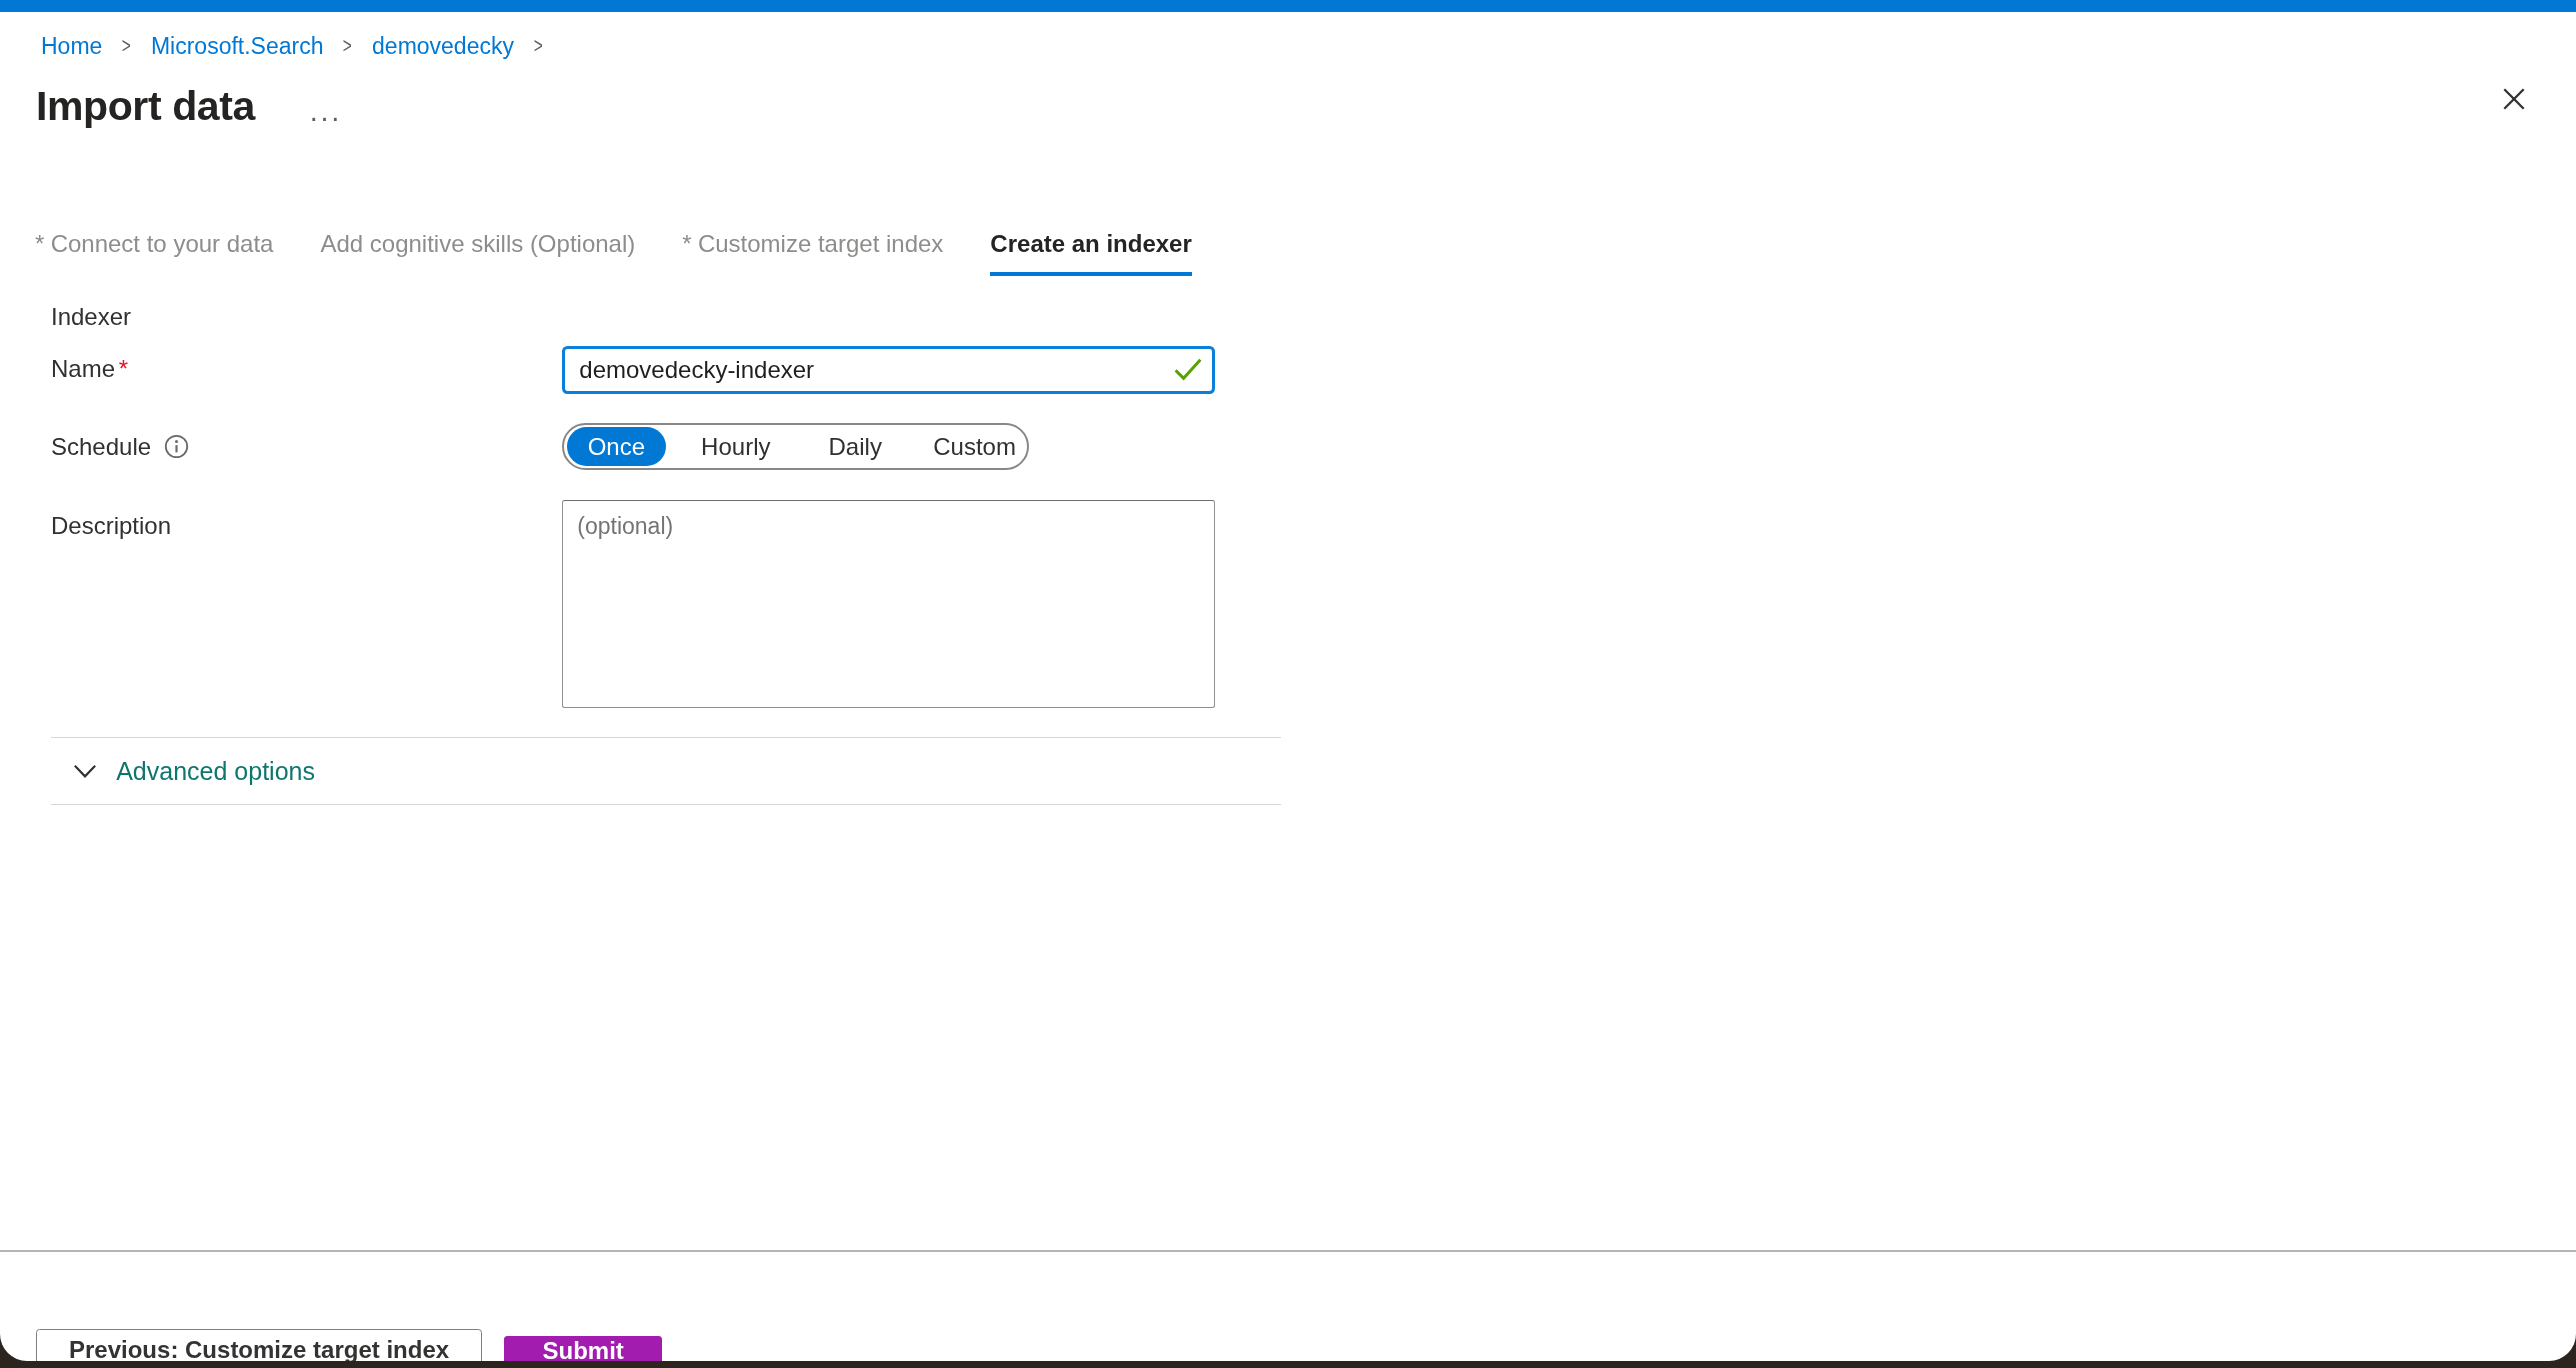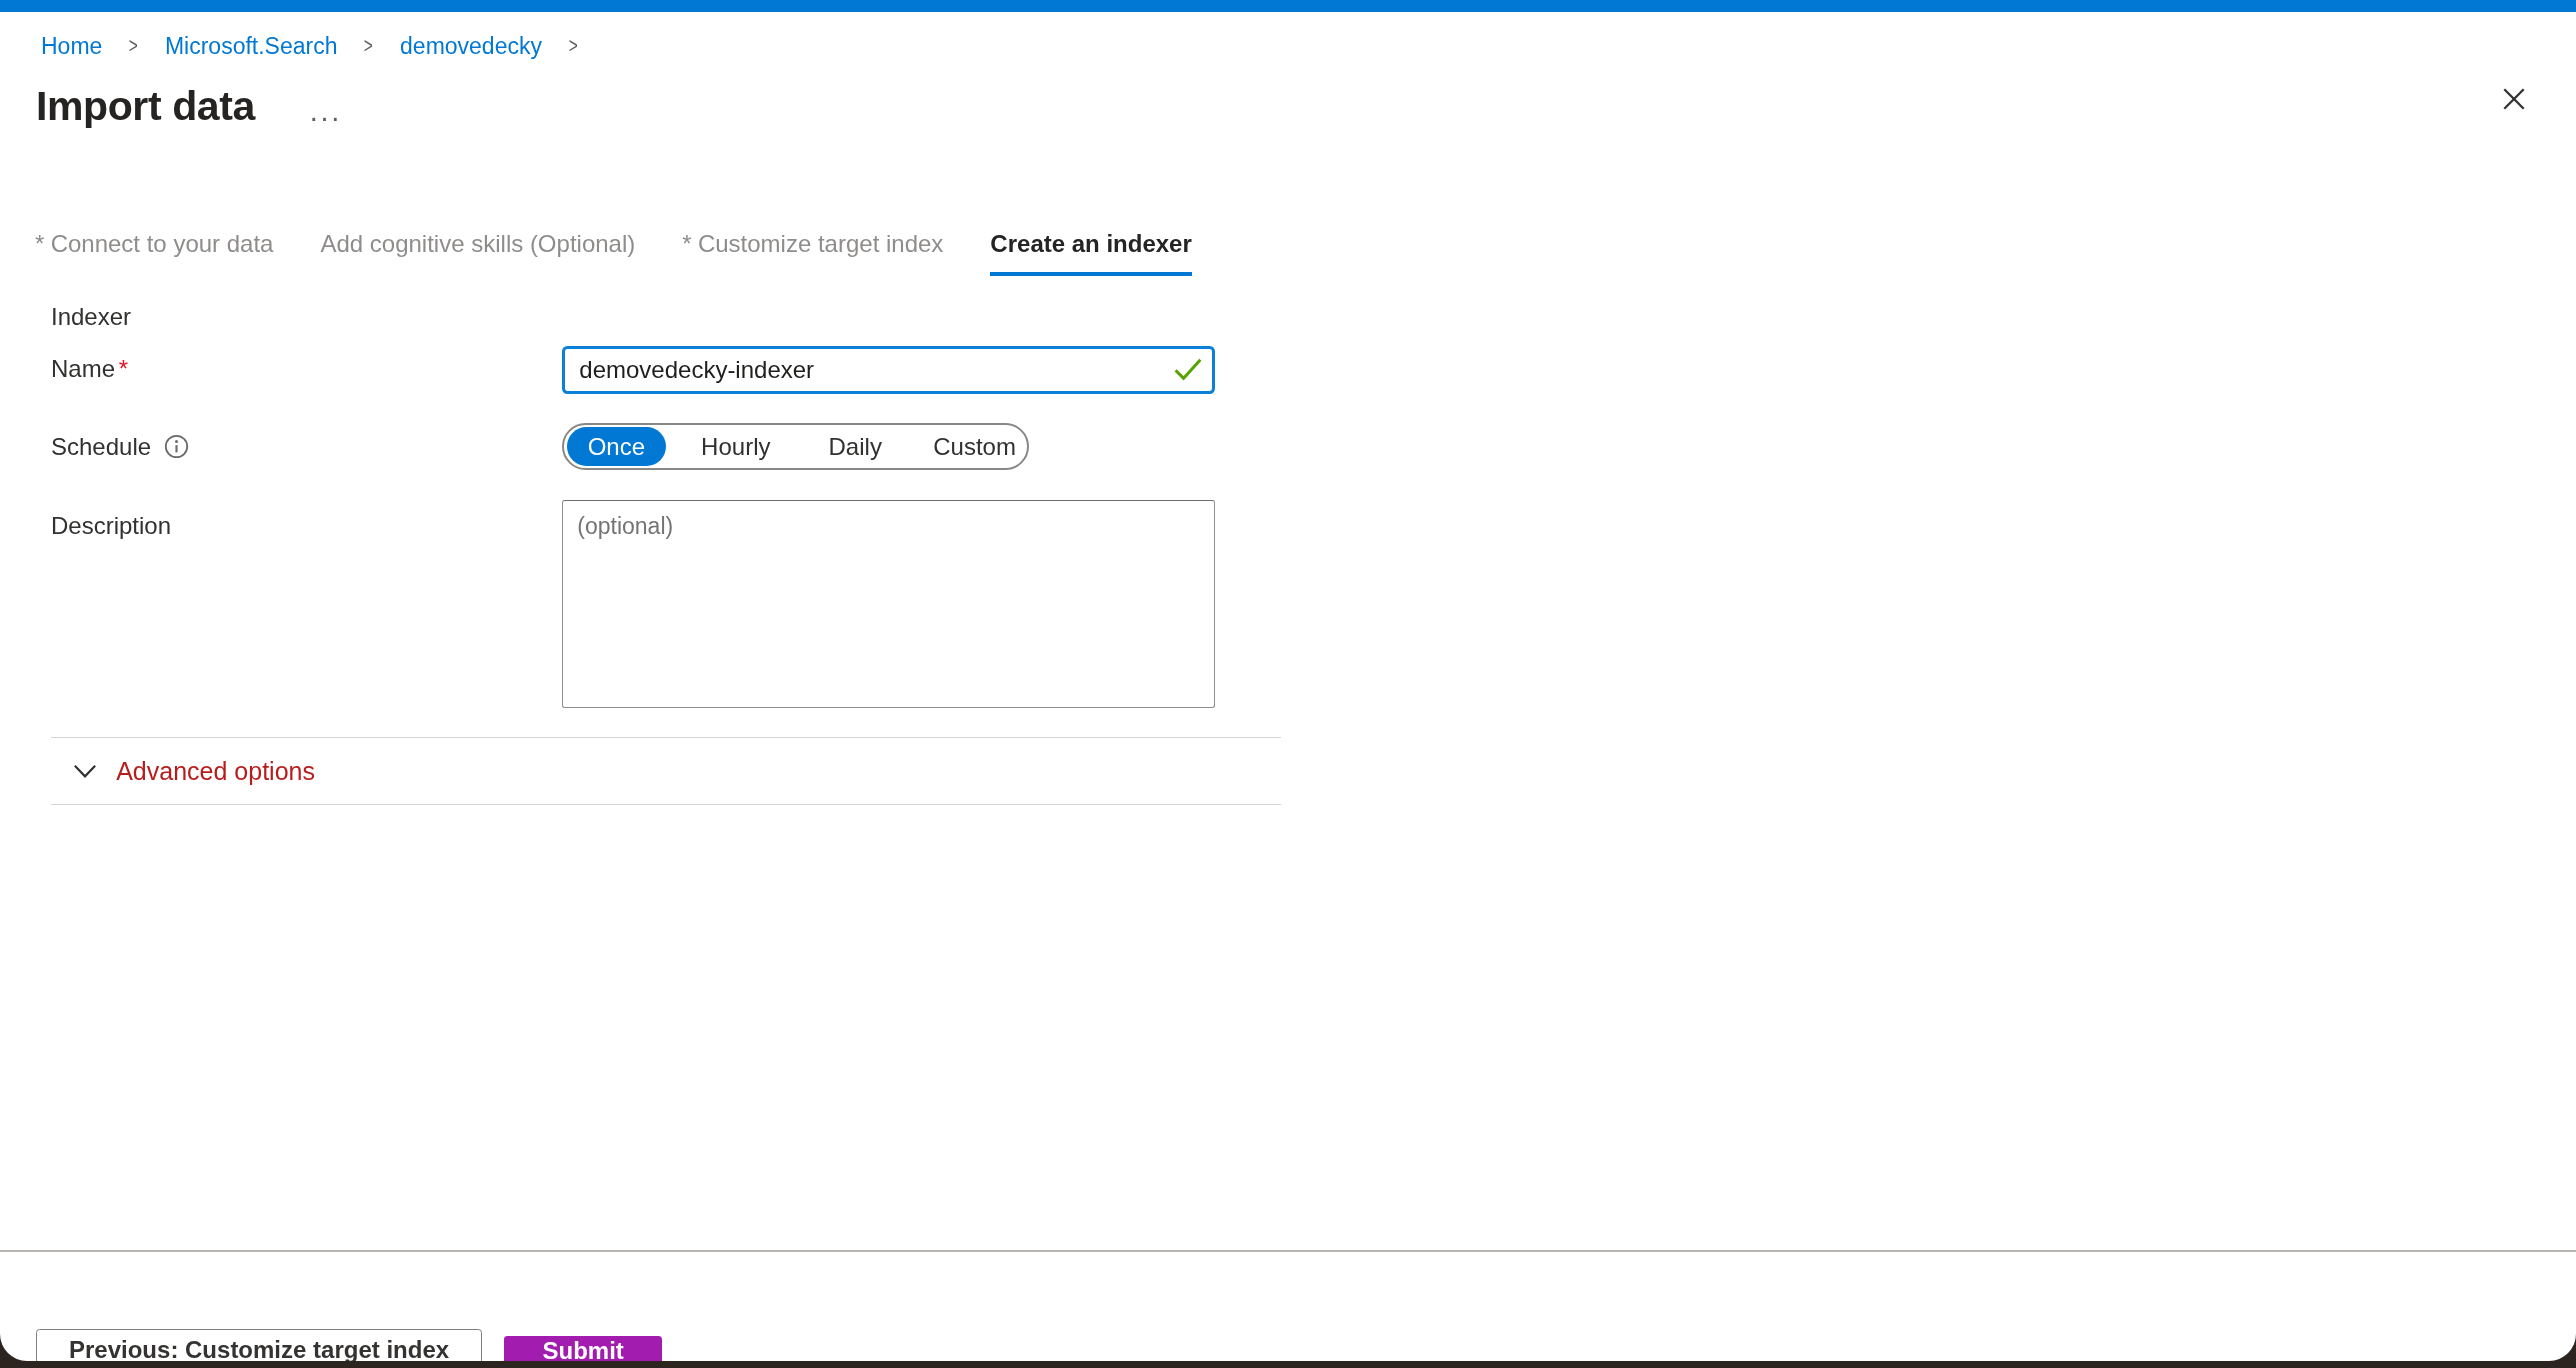--- a/index.html
+++ b/index.html
@@ -13,21 +13,21 @@
   .window {
     position:absolute; top:0; left:0;
     width:2576px; height:1361px;
     background:#ffffff;
     border-radius:0 0 27px 27px;
     overflow:hidden;
   }
   .topbar { height:11.6px; width:100%; background:#0078d4; }
 
   
-  .breadcrumb { margin:21.5px 0 0 41px; font-size:23px; display:flex; align-items:center; gap:25px; }
+  .breadcrumb { margin:21.5px 0 0 41px; font-size:23px; display:flex; align-items:center; gap:18px; }
   .crumb-link { color:#0078d4; text-decoration:none; cursor:pointer; }
   .crumb-sep { color:#605e5c; font-size:21.5px; transform:scaleX(0.72); display:inline-block; }
 
   
   .title-row { display:flex; align-items:center; margin:23px 0 0 36px; }
   .page-title { font-size:41px; font-weight:700; color:#252423; letter-spacing:-0.4px; }
   .ellipsis-btn { margin-left:55px; font-size:29px; color:#605e5c; letter-spacing:2.7px; background:none; border:none; cursor:pointer; line-height:1; padding-top:9px; }
   .close-btn { position:absolute; top:84px; right:47px; width:30px; height:30px; background:none; border:none; cursor:pointer; padding:0; }
 
   
@@ -70,21 +70,21 @@
     width:653px; height:208px; resize:none;
     border:1.8px solid #919190; border-top-color:#6e6d6c; border-radius:2.7px;
     font-size:23px; color:#201f1e; padding:12.5px 14.3px;
     font-family:"Liberation Sans", sans-serif; outline:none;
   }
   .desc-textarea::placeholder { color:#747473; opacity:1; }
 
   .divider { width:1230px; margin-left:51px; border-top:1.8px solid #d8d6d4; }
   .advanced-row { display:flex; align-items:center; height:66px; margin-left:51px; cursor:pointer; }
   .advanced-chevron { margin:0 19.7px 0 21.5px; display:flex; align-items:center; }
-  .advanced-label { font-size:25px; color:#b91c1c; }
+  .advanced-label { font-size:25px; color:#0f766e; }
 
   
   .footer-divider { position:absolute; top:1250px; left:0; width:2576px; border-top:2.7px solid #b6b3b0; }
   .footer { position:absolute; top:1289px; left:36px; display:flex; gap:22.4px; align-items:center;margin-top:40px; }
   .btn-secondary {
     height:42px; padding:0 32px; background:#ffffff;
     border:1.8px solid #807e7c; border-radius:3.6px;
     font-size:24px; font-weight:700; color:#343332; cursor:pointer;
     font-family:"Liberation Sans", sans-serif;
   }

